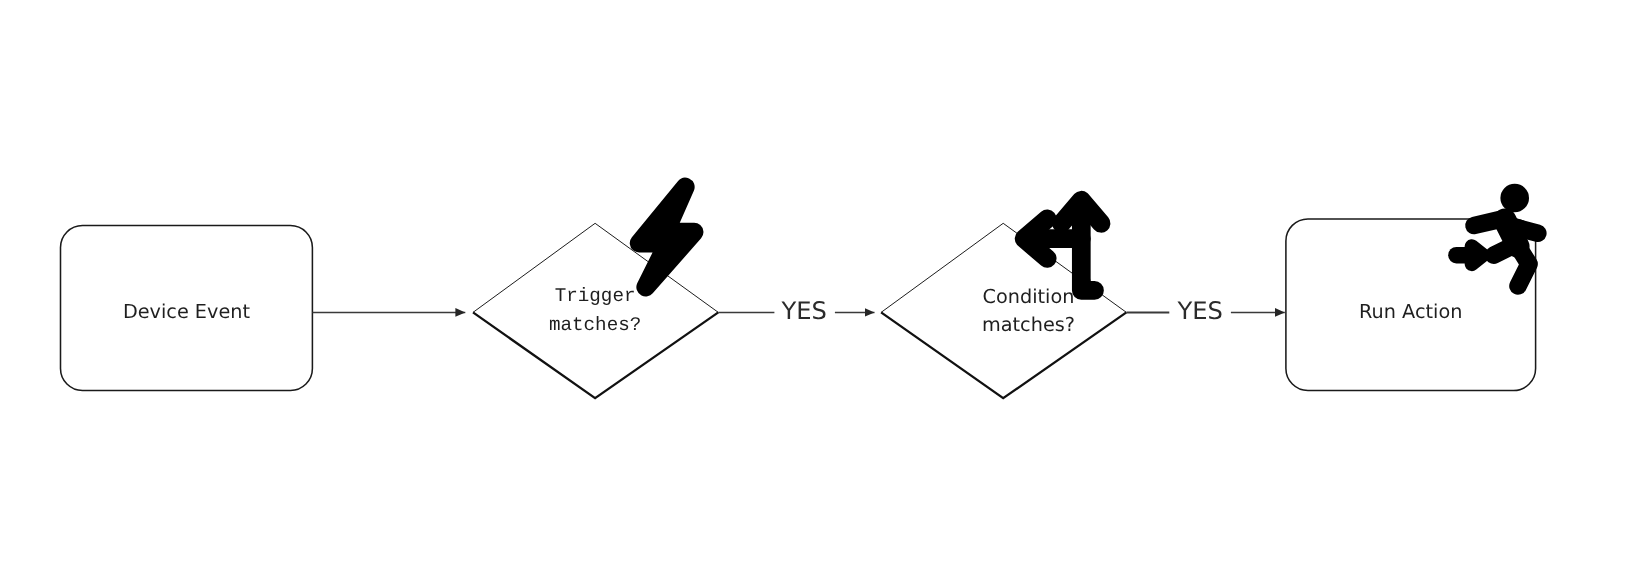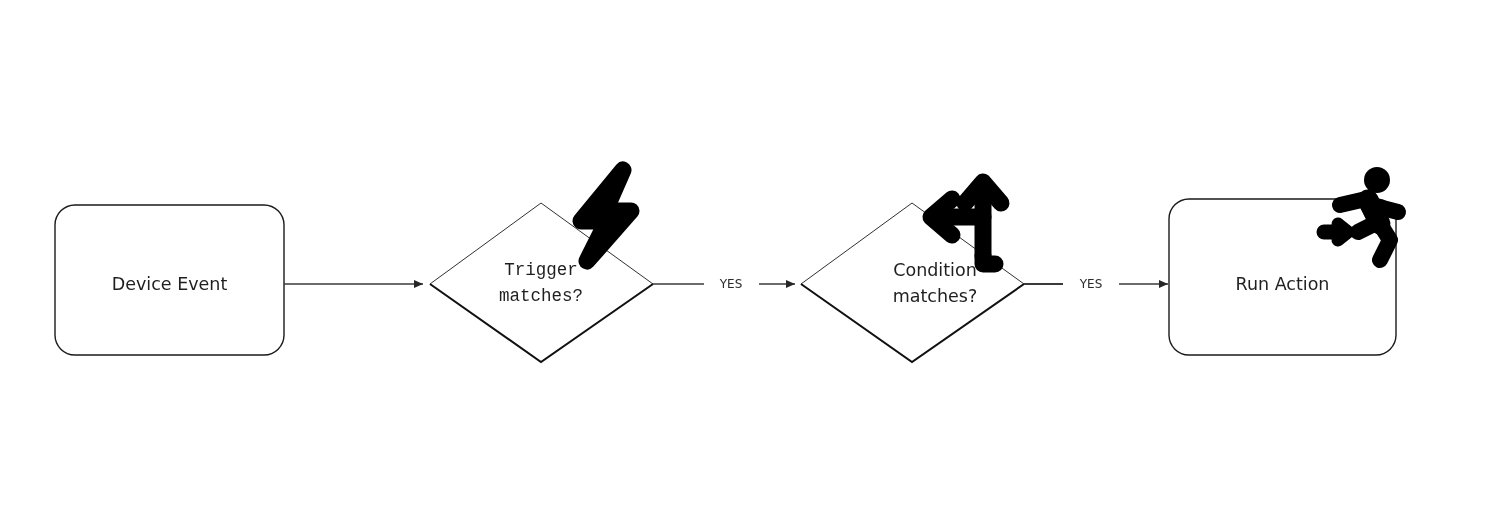--- a/index.html
+++ b/index.html
@@ -32,21 +32,21 @@
     font-size: 17.5px;
     line-height: 26px;
     white-space: pre-line;
     pointer-events: none;
   }
   .edge-label {
     position: absolute;
     text-align: center;
     color: #2b2b2b;
     font-family: "DejaVu Sans", sans-serif;
-    font-size: 12px;
+    font-size: 22px;
     line-height: 20px;
   }
 </style>
 </head>
 <body>
 
 <div id="canvas">
 
   <svg id="flow-svg" viewBox="0 0 1485 523" xmlns="http://www.w3.org/2000/svg">
 

